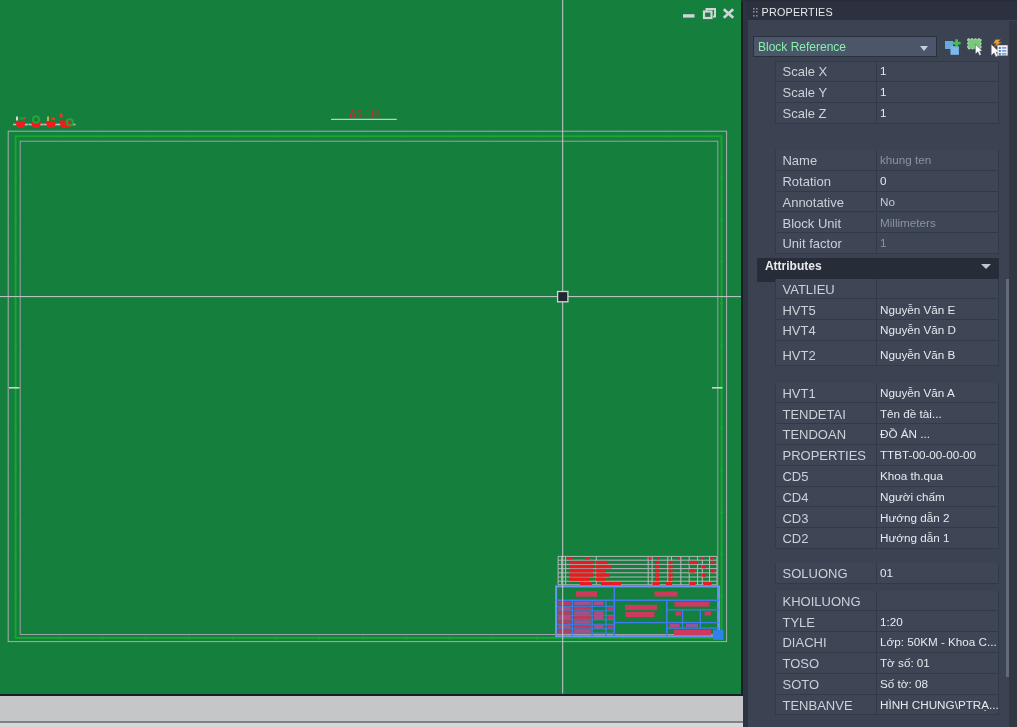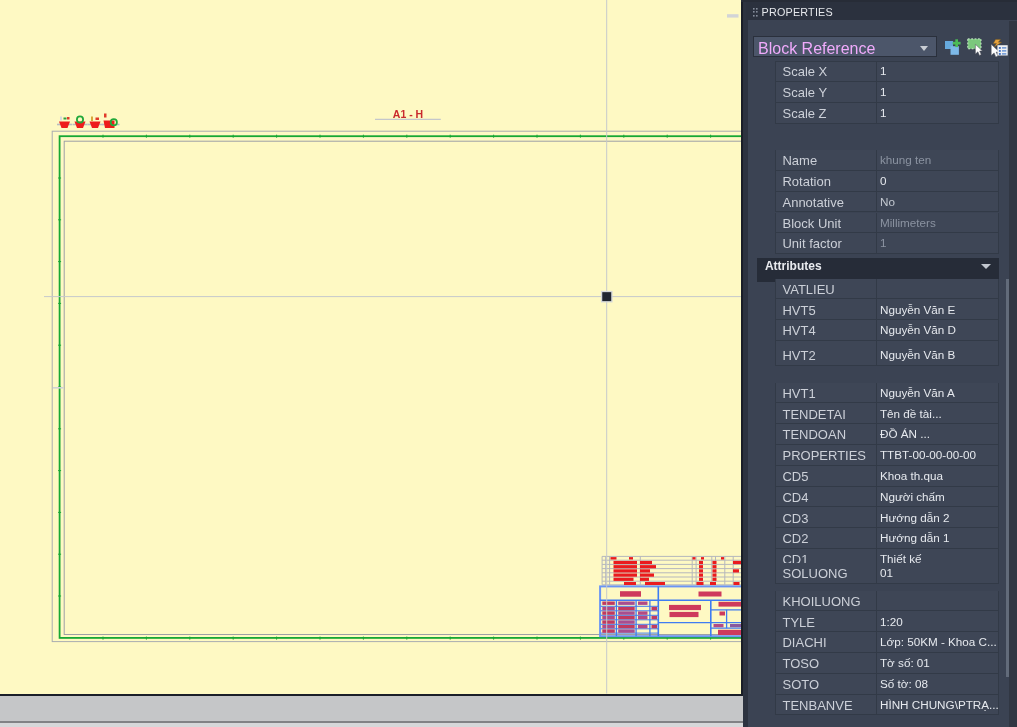--- a/index.html
+++ b/index.html
@@ -1,38 +1,38 @@
 <!DOCTYPE html>
 <html><head><meta charset="utf-8">
 <style>
 * { margin:0; padding:0; box-sizing:border-box; }
 html,body { width:1017px; height:727px; overflow:hidden; background:#232833;
   font-family:"Liberation Sans", sans-serif; }
 #stage { position:relative; width:1017px; height:727px; }
-#canvas { position:absolute; left:0; top:0; width:741px; height:693.5px; background:#fef9c3;padding-left:44px; }
+#canvas { position:absolute; left:0; top:0; width:741px; height:693.5px; background:#15803d; }
 #csep { position:absolute; left:0; top:693.5px; width:741px; height:2.2px; background:#1a1e28; }
 #gbar { position:absolute; left:0; top:695.7px; width:742.5px; height:31.3px; background:#c5c6c8; z-index:5; }
 #gbar .l1 { position:absolute; left:0; top:25.5px; width:742.5px; height:1.7px; background:#818285; }
 #gbar .l2 { position:absolute; left:0; top:27.2px; width:742.5px; height:4.3px; background:#d6d7d9; }
 #panel { position:absolute; left:741px; top:0; width:276px; height:727px; background:#3b4353; }
 #pedge { position:absolute; left:741px; top:0; width:6.5px; height:727px; background:#2d3340; }
 #pedge .dk { position:absolute; left:0; top:0; width:2px; height:727px; background:#1a1e27; }
 #ptitle { position:absolute; left:746px; top:2px; width:271px; height:18.4px; background:#2b313e; }
 #ptitle .t { position:absolute; left:15.5px; top:3.5px; font-size:10.8px; letter-spacing:0.2px; color:#e6e8ec; }
 #ptitle .grip { position:absolute; left:7px; top:5.5px; width:5px; height:9px;
   background:
    linear-gradient(#848c9a,#848c9a) 0 0/1.6px 1.6px no-repeat,
    linear-gradient(#848c9a,#848c9a) 3px 0/1.6px 1.6px no-repeat,
    linear-gradient(#848c9a,#848c9a) 0 3.5px/1.6px 1.6px no-repeat,
    linear-gradient(#848c9a,#848c9a) 3px 3.5px/1.6px 1.6px no-repeat,
    linear-gradient(#848c9a,#848c9a) 0 7px/1.6px 1.6px no-repeat,
    linear-gradient(#848c9a,#848c9a) 3px 7px/1.6px 1.6px no-repeat; }
 #combo { position:absolute; left:752.5px; top:35.5px; width:184px; height:21.5px;
   background:#4c566a; border:1px solid #2a303c; }
-#combo .t { position:absolute; left:4.5px; top:3.5px; font-size:16px; color:#f0abfc; }
+#combo .t { position:absolute; left:4.5px; top:3.5px; font-size:12px; color:#86efac; }
 #combo .arr { position:absolute; right:8px; top:9px; width:0; height:0;
   border-left:4.5px solid transparent; border-right:4.5px solid transparent; border-top:5px solid #c9cdd4; }
 .row { position:absolute; left:775.2px; width:223.5999999999999px; background:#3e4656; overflow:hidden;
   border-bottom:1px solid #323a47; border-left:1px solid #323a47; border-right:1px solid #323a47; }
 .row .lab { position:absolute; left:6.2999999999999545px; top:3.2px; font-size:13px; color:#ccd0d8; white-space:nowrap; }
 .row .val { position:absolute; left:103.79999999999995px; top:3.2px; font-size:11.7px; white-space:nowrap; }
 .row::after { content:""; position:absolute; left:100.09999999999991px; top:0; bottom:0; width:1px; background:#323a47; }
 .vw { color:#e6e9ee; } .vg { color:#8b93a1; } .vl { color:#c3c8d0; }
 .sech { position:absolute; left:756.9px; width:241.9px; background:#262c38; }
 .sech span { position:absolute; left:8px; top:1.5px; font-size:12px; font-weight:bold; color:#e9ebef; }
@@ -353,24 +353,20 @@
       <div class="val vw">Người chấm</div>
     </div>
 <div class="row" style="top:507.4px;height:20.8px">
       <div class="lab">CD3</div>
       <div class="val vw">Hướng dẫn 2</div>
     </div>
 <div class="row" style="top:528.2px;height:20.8px">
       <div class="lab">CD2</div>
       <div class="val vw">Hướng dẫn 1</div>
     </div>
-<div class="row" style="top:549.0px;height:20.8px">
-      <div class="lab">CD1</div>
-      <div class="val vw">Thiết kế</div>
-    </div>
 <div class="row" style="top:563px;height:20.8px">
       <div class="lab">SOLUONG</div>
       <div class="val vw">01</div>
     </div>
 <div class="row" style="top:590.6px;height:20.8px">
       <div class="lab">KHOILUONG</div>
     </div>
 <div class="row" style="top:611.4px;height:20.8px">
       <div class="lab">TYLE</div>
       <div class="val vw">1:20</div>

